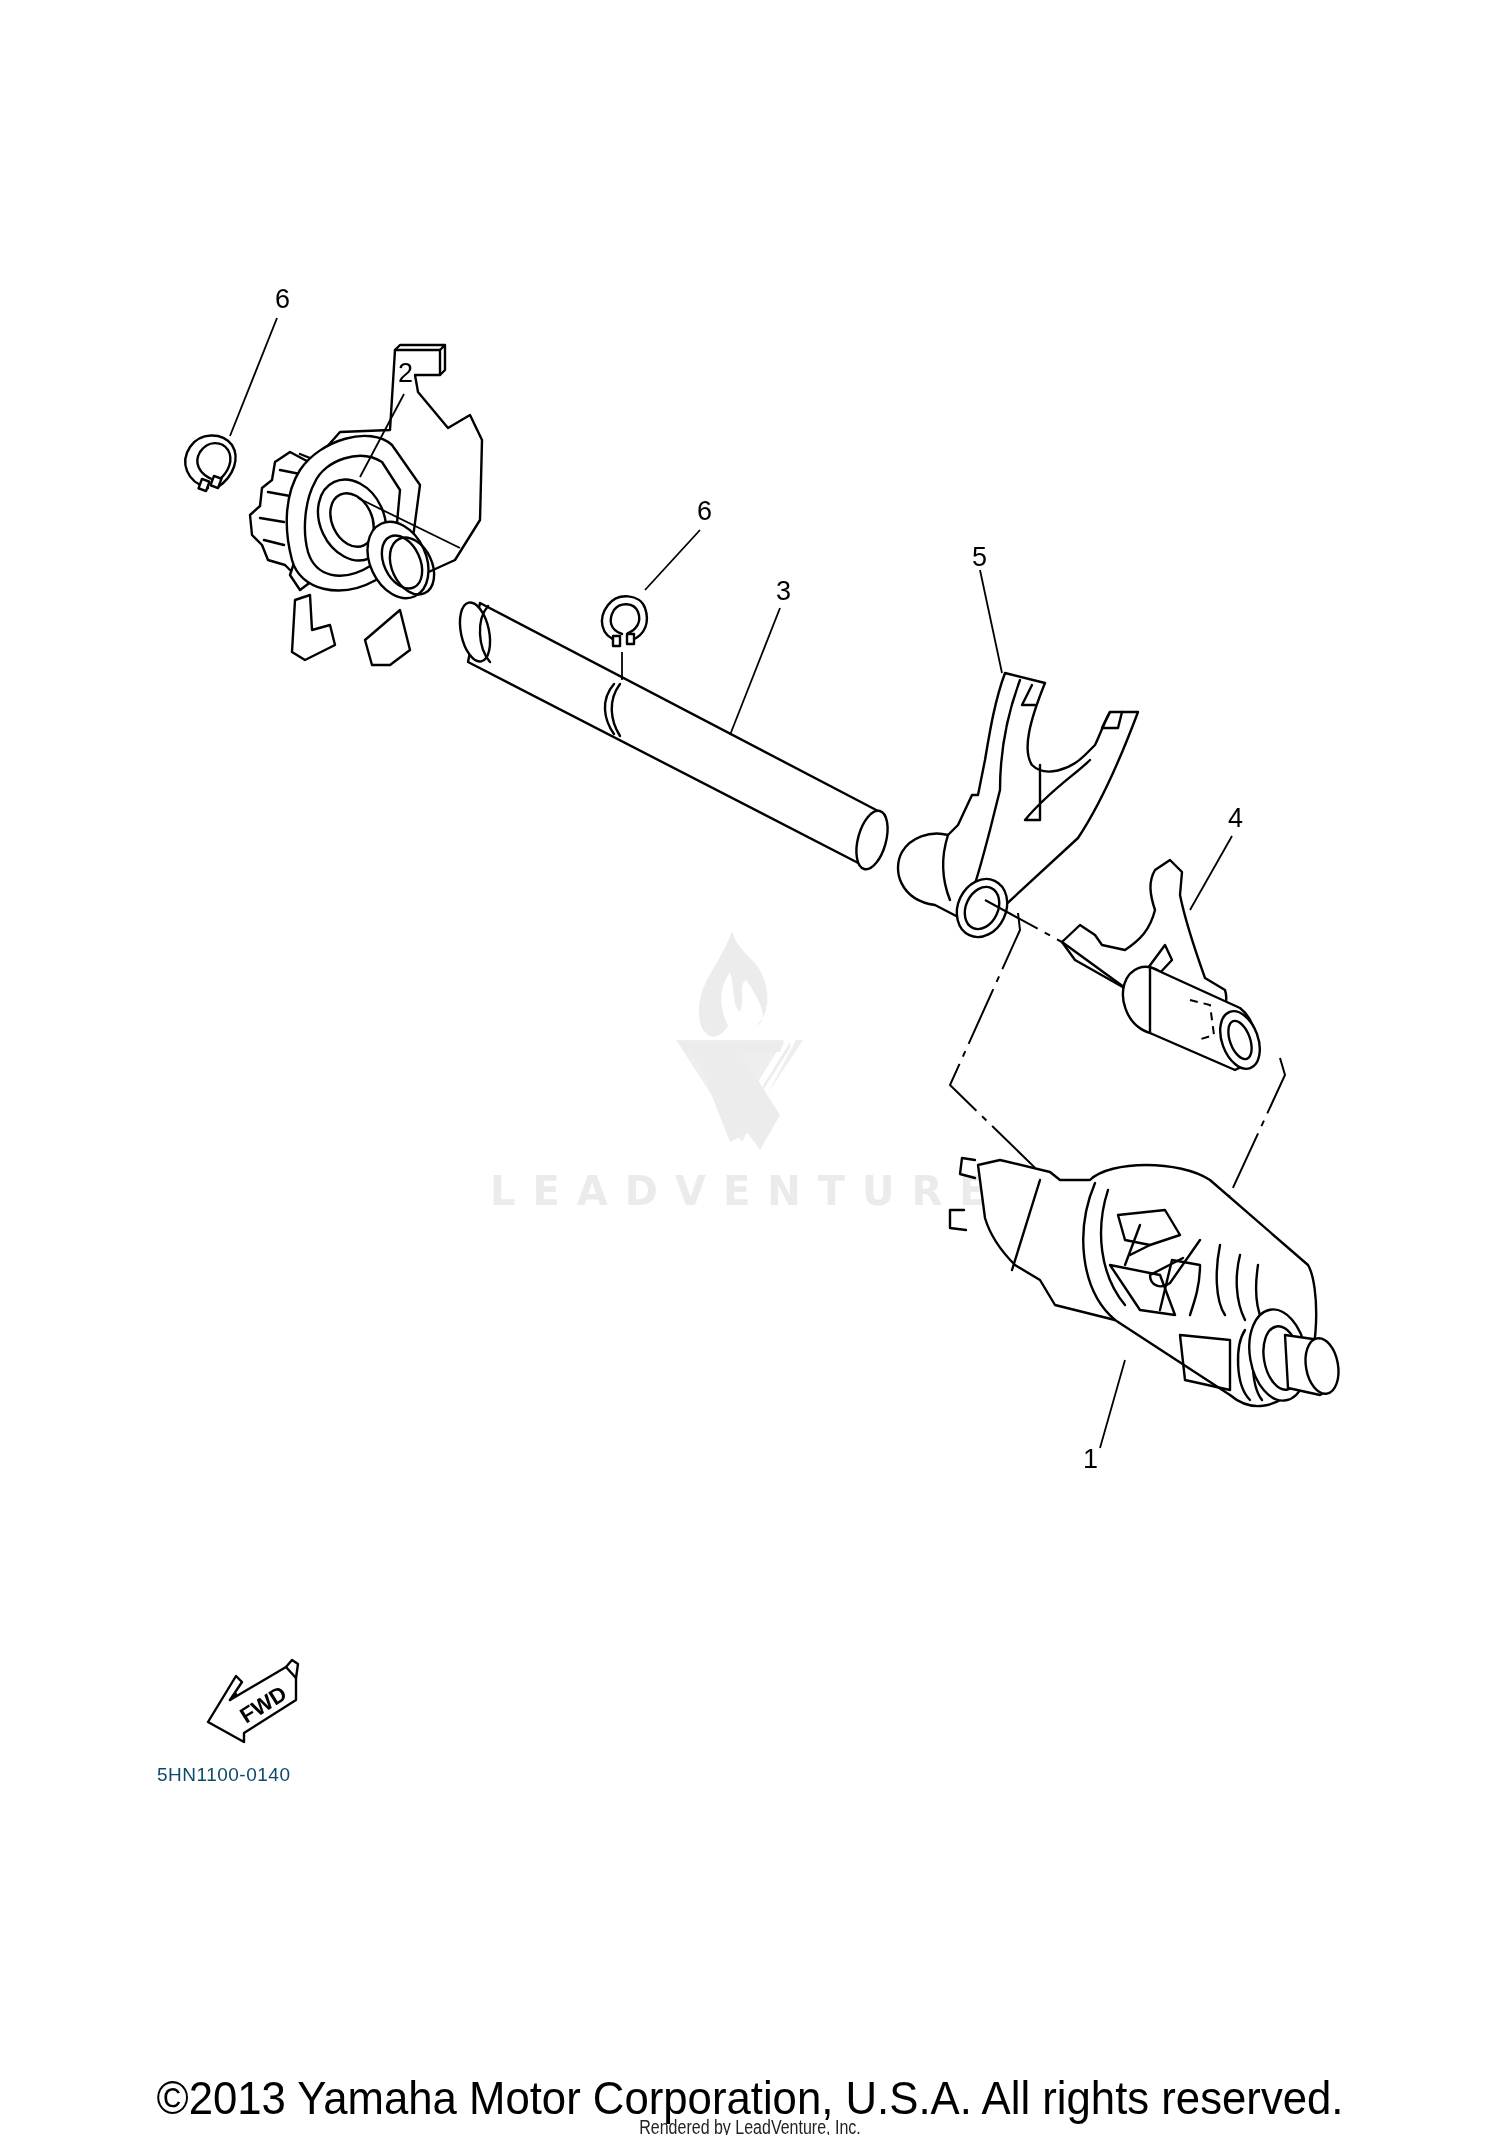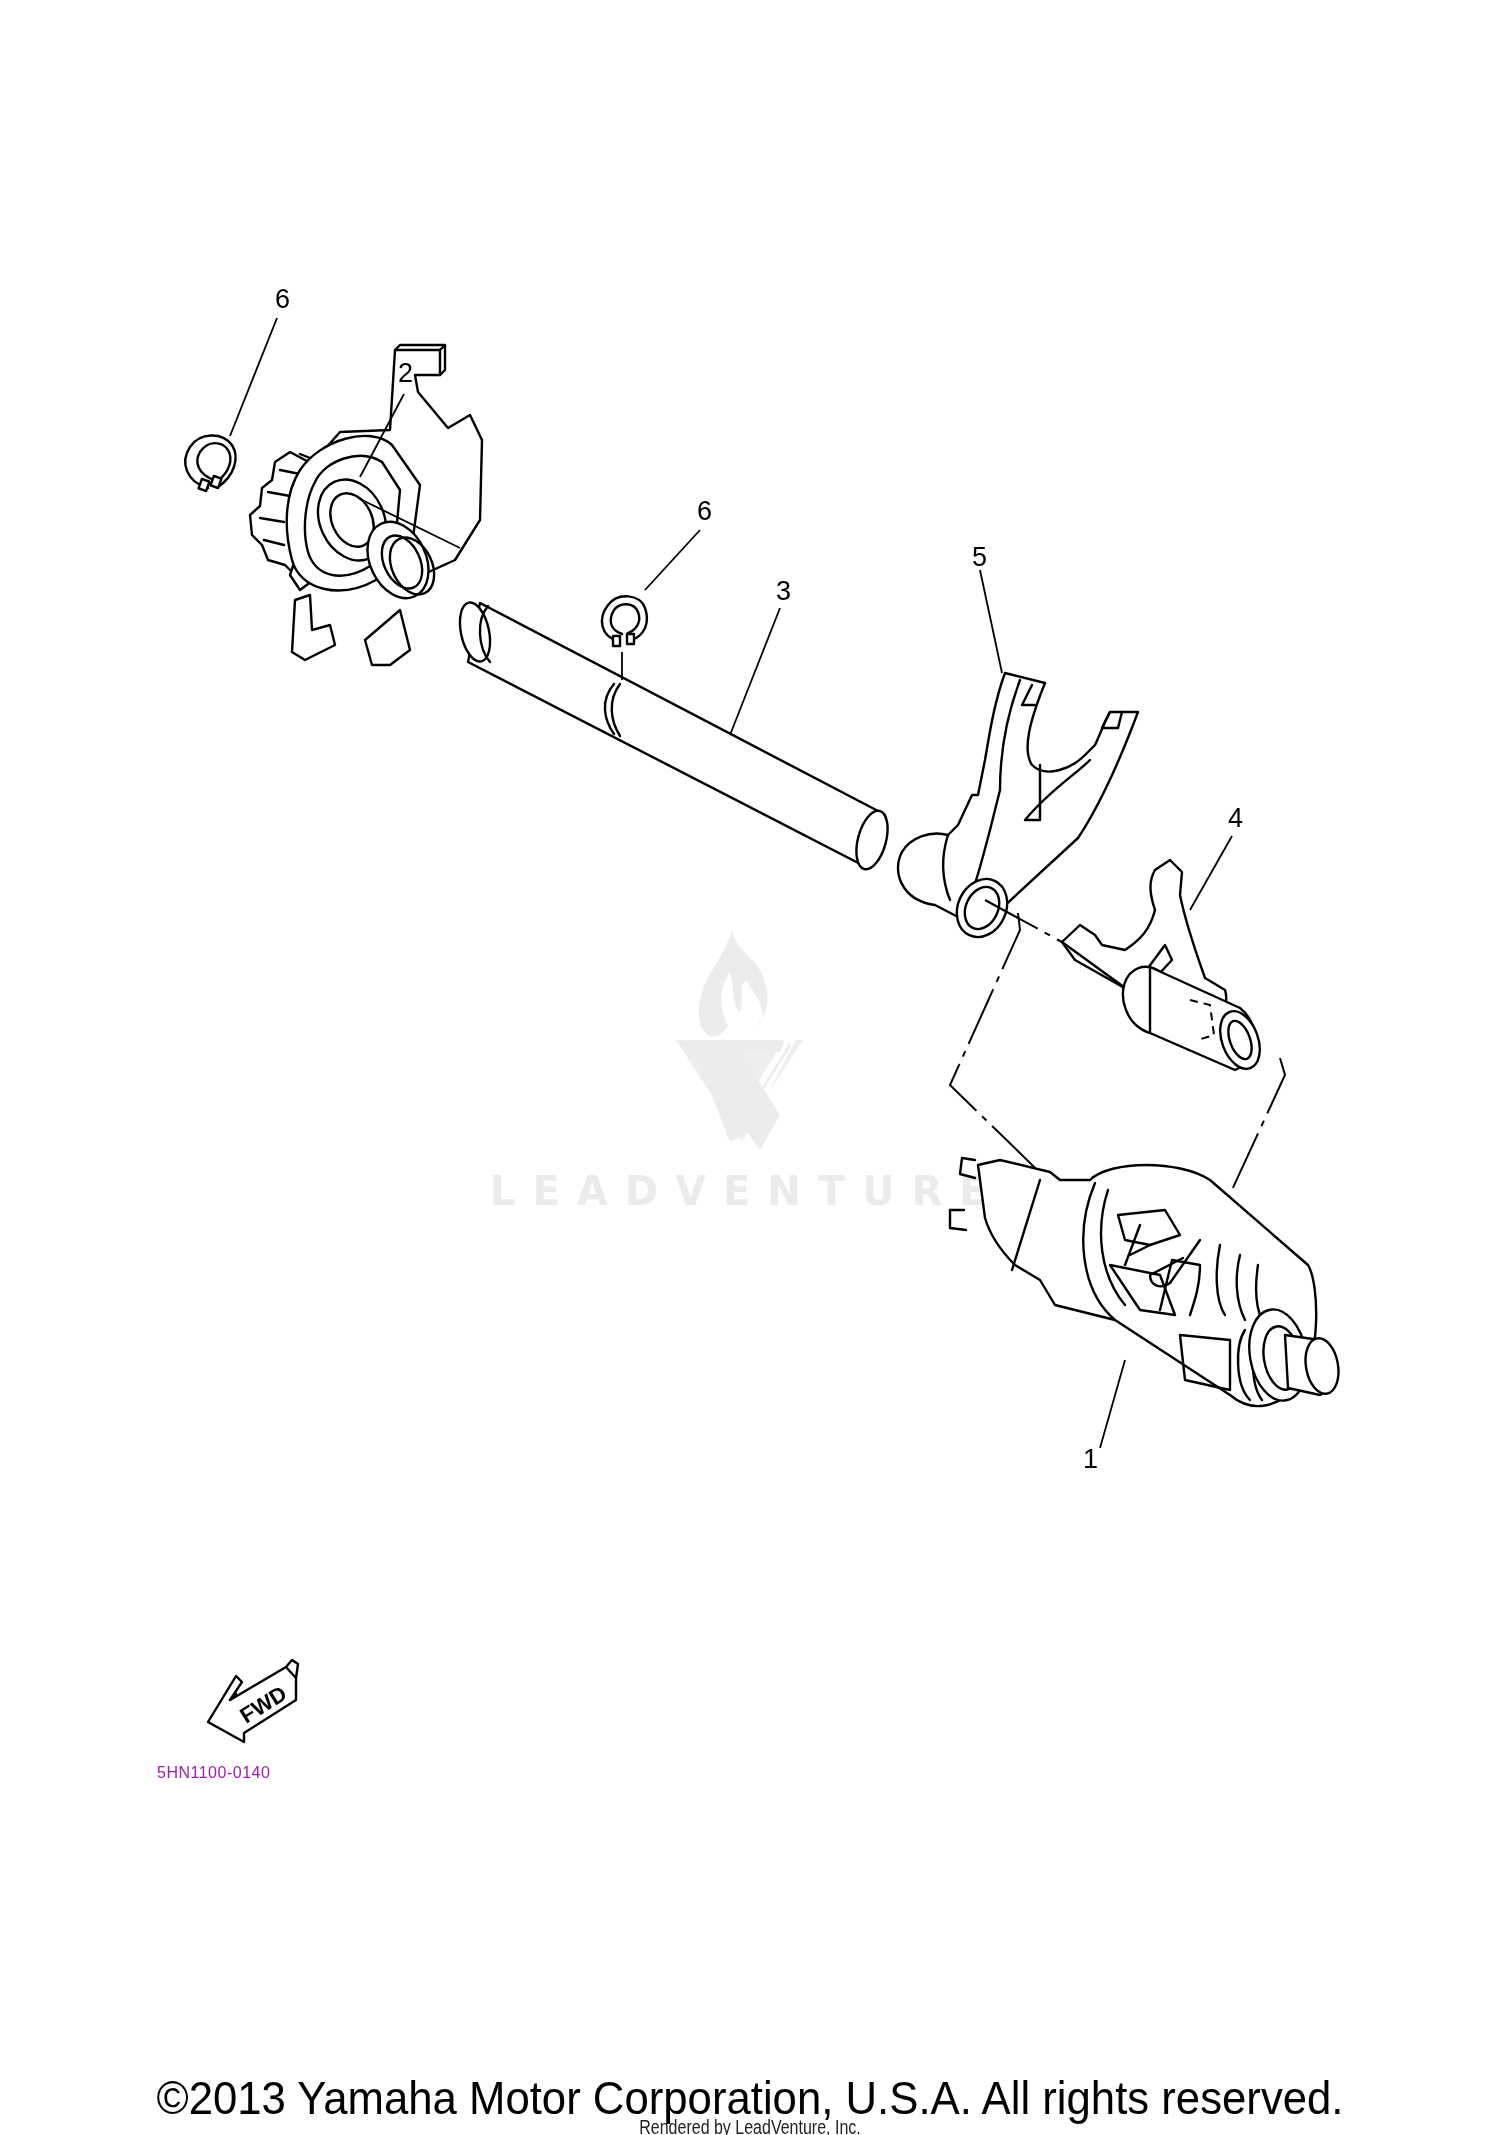--- a/index.html
+++ b/index.html
@@ -6,21 +6,21 @@
   body { width: 1500px; height: 2135px; position: relative; overflow: hidden; font-family: "Liberation Sans", sans-serif; }
   #diagram { position: absolute; left: 0; top: 0; width: 1500px; height: 2135px; }
   .ln { fill: none; stroke: #000; stroke-width: 2.4; stroke-linejoin: round; stroke-linecap: round; }
   .fl { fill: #fff; stroke: #000; stroke-width: 2.4; stroke-linejoin: round; }
   .thin { fill: none; stroke: #000; stroke-width: 1.8; }
   .dash { fill: none; stroke: #000; stroke-width: 2; stroke-dasharray: 60 8 6 8; }
   .dotted { fill: none; stroke: #000; stroke-width: 2; stroke-dasharray: 8 6; }
   .callout { font-family: "Liberation Sans", sans-serif; font-size: 27px; fill: #000; }
   .wm { fill: #ececec; }
   .wm-text { font-family: "DejaVu Sans", sans-serif; font-weight: bold; font-size: 40px; letter-spacing: 17px; fill: #ebebeb; }
-  .diagram-code { position: absolute; left: 157px; top: 1764px; font-size: 16px; color: #a21caf; letter-spacing: 0.5px; }
+  .diagram-code { position: absolute; left: 157px; top: 1764px; font-size: 19px; color: #0c4a6e; letter-spacing: 0.5px; }
   .copyright { position: absolute; left: 0; width: 1500px; top: 2070px; text-align: center; font-size: 47px; color: #000; font-family: "Liberation Sans", sans-serif; transform: scaleX(0.93); transform-origin: 50% 50%; white-space: nowrap; }
   .rendered-by { position: absolute; left: 0; width: 1500px; top: 2116px; text-align: center; font-size: 20px; color: #222; font-family: "Liberation Sans", sans-serif; transform: scaleX(0.8); transform-origin: 50% 50%; white-space: nowrap; }
 </style>
 </head>
 <body>
 
 <svg id="diagram" viewBox="0 0 1500 2135" xmlns="http://www.w3.org/2000/svg">
 
   <g>
     <path class="wm" d="M732,931 C722,960 705,975 700,1000 C694,1030 712,1050 728,1026 C716,1000 722,985 730,972 C735,990 732,1005 740,1012 C745,1000 738,985 746,980 C760,1000 770,1020 756,1026 C775,1010 768,975 752,960 C740,948 734,940 732,931 Z"></path>

